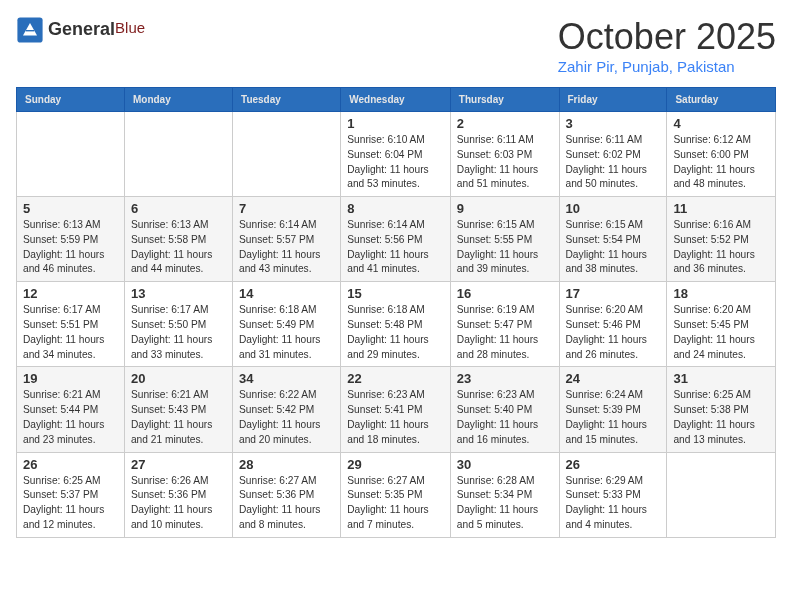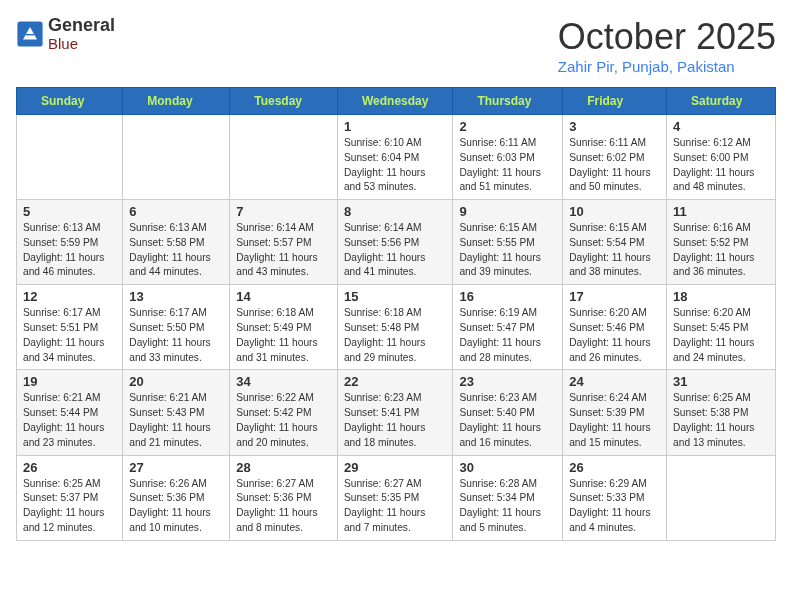--- a/index.html
+++ b/index.html
@@ -16,21 +16,21 @@
       align-items: flex-start;
       margin-bottom: 12px;
     }
     .logo {
       display: flex;
       align-items: center;
       gap: 4px;
     }
     .logo-text {
       display: flex;
-      flex-direction: column;
+      flex-direction: row;
       line-height: 1.1;
     }
     .logo-general {
       font-size: 18px;
       font-weight: bold;
       color: #333;
     }
     .logo-blue {
       font-size: 15px;
       font-weight: normal;
@@ -51,24 +51,24 @@
     .location {
       font-size: 15px;
       color: #3b82f6;
     }
     .calendar {
       width: 100%;
       border-collapse: collapse;
     }
     .calendar th {
       background: #2a6ebb;
-      color: #bef264;
+      color: #e5e5e5;
       text-align: left;
-      padding: 6px 24px;
-      font-size: 12px;
+      padding: 6px 8px;
+      font-size: 10px;
       border: 1px solid #1a5aab;
     }
     .calendar td {
       vertical-align: top;
       border: 1px solid #ccc;
       padding: 4px 6px;
       width: 113px;
       min-height: 80px;
       background: #fff;
       font-size: 10.5px;

